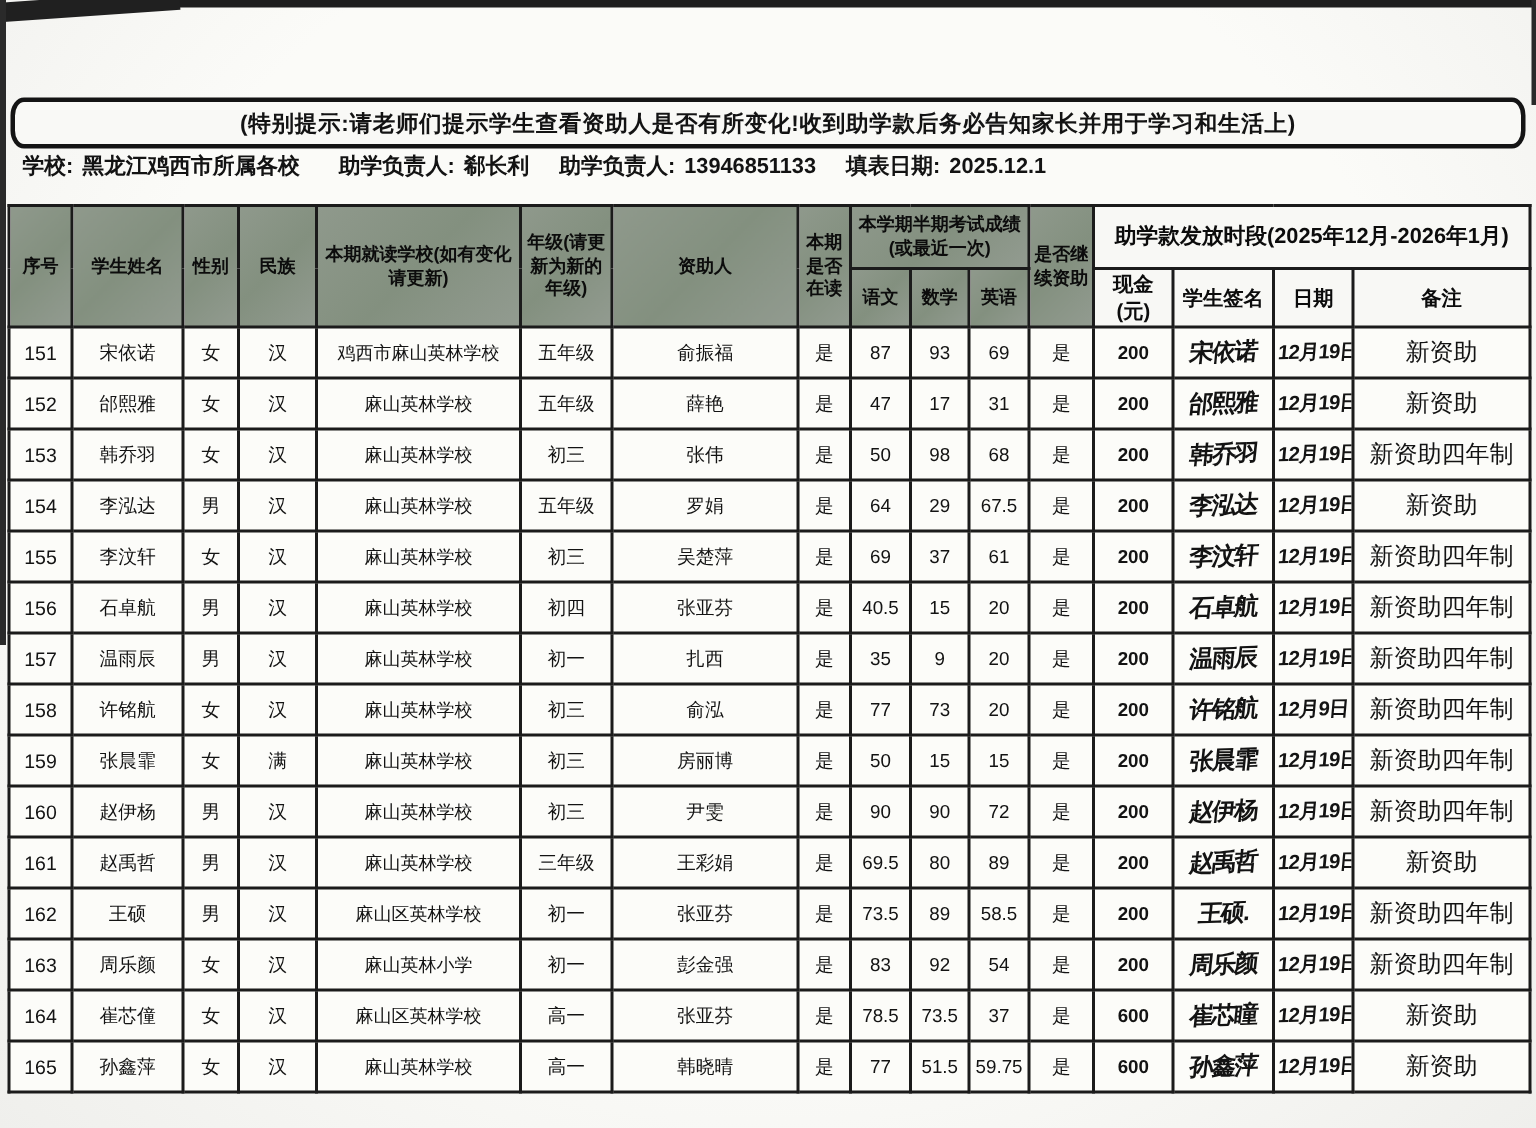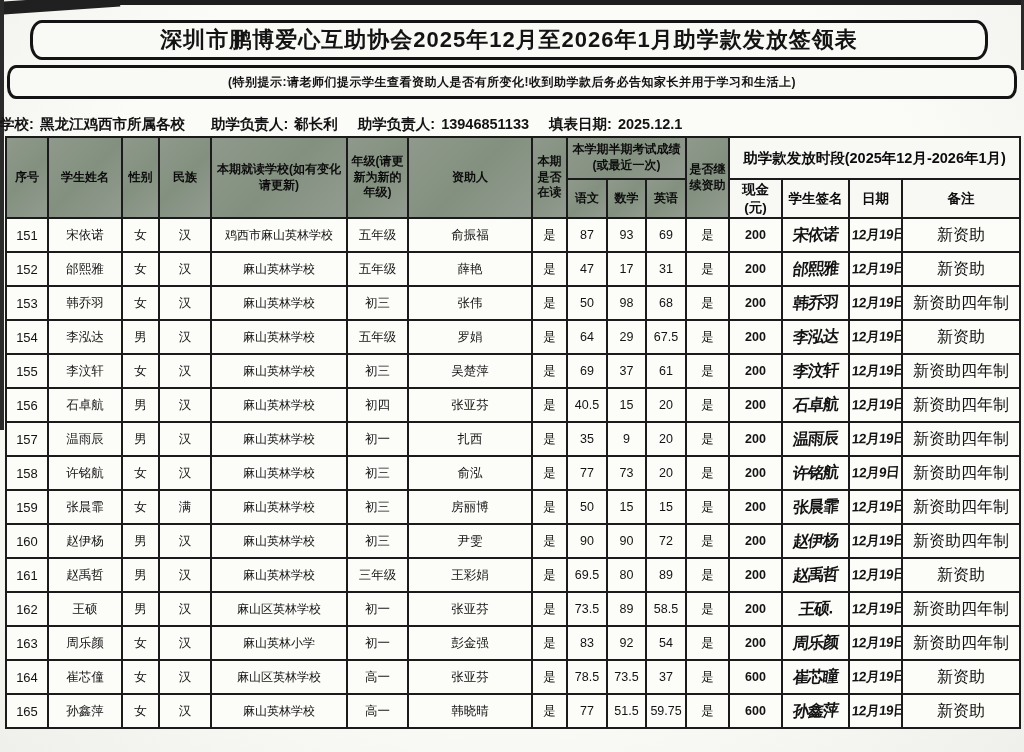--- a/index.html
+++ b/index.html
@@ -23,26 +23,26 @@
     position:absolute; left:30px; right:36px; top:20px; height:40px;
     border:3px solid #141414; border-radius:12px/16px;
     display:flex; align-items:center; justify-content:center;
     font-size:22px; font-weight:bold; letter-spacing:1px;
     background:#f9f9f6;
   }
   .notice-box {
     position:absolute; left:7px; right:7px; top:65px; height:34px;
     border:3px solid #141414; border-radius:9px/12px;
     display:flex; align-items:center; justify-content:center;
-    font-size:12px; font-weight:bold; letter-spacing:0.5px;
+    font-size:15px; font-weight:bold; letter-spacing:0.5px;
     background:#f9f9f6; white-space:nowrap;
   }
   .info-row {
-    position:absolute; left:0; right:4px; top:101px; height:33px;
-    display:flex; align-items:flex-end;
+    position:absolute; left:15px; right:4px; top:101px; height:33px;
+    display:flex; align-items:flex-start;
     font-size:14.5px; font-weight:bold; white-space:nowrap;
   }
   .info-item { margin-right:20px; }
   .info-item.first { margin-right:26px; }
   .info-item .lbl { margin-right:2px; }
 
   table.grid {
     position:absolute; left:5px; top:136px;
     width:1014px; border-collapse:collapse; table-layout:fixed;
     background:#fcfcf9;
@@ -79,23 +79,20 @@
 </style>
 </head>
 <body>
 
 <div class="page">
   <div class="scan-top"></div>
   <div class="scan-corner"></div>
   <div class="scan-left"></div>
   <div class="scan-right"></div>
 
-  <div class="title-box">
-    <span>深圳市鹏博爱心互助协会2025年12月至2026年1月助学款发放签领表</span>
-  </div>
 
   <div class="notice-box">
     <span>(特别提示:请老师们提示学生查看资助人是否有所变化!收到助学款后务必告知家长并用于学习和生活上)</span>
   </div>
 
   <div class="info-row">
     <span class="info-item first">
       <span class="lbl">学校:</span>
       <span>黑龙江鸡西市所属各校</span>
     </span>

